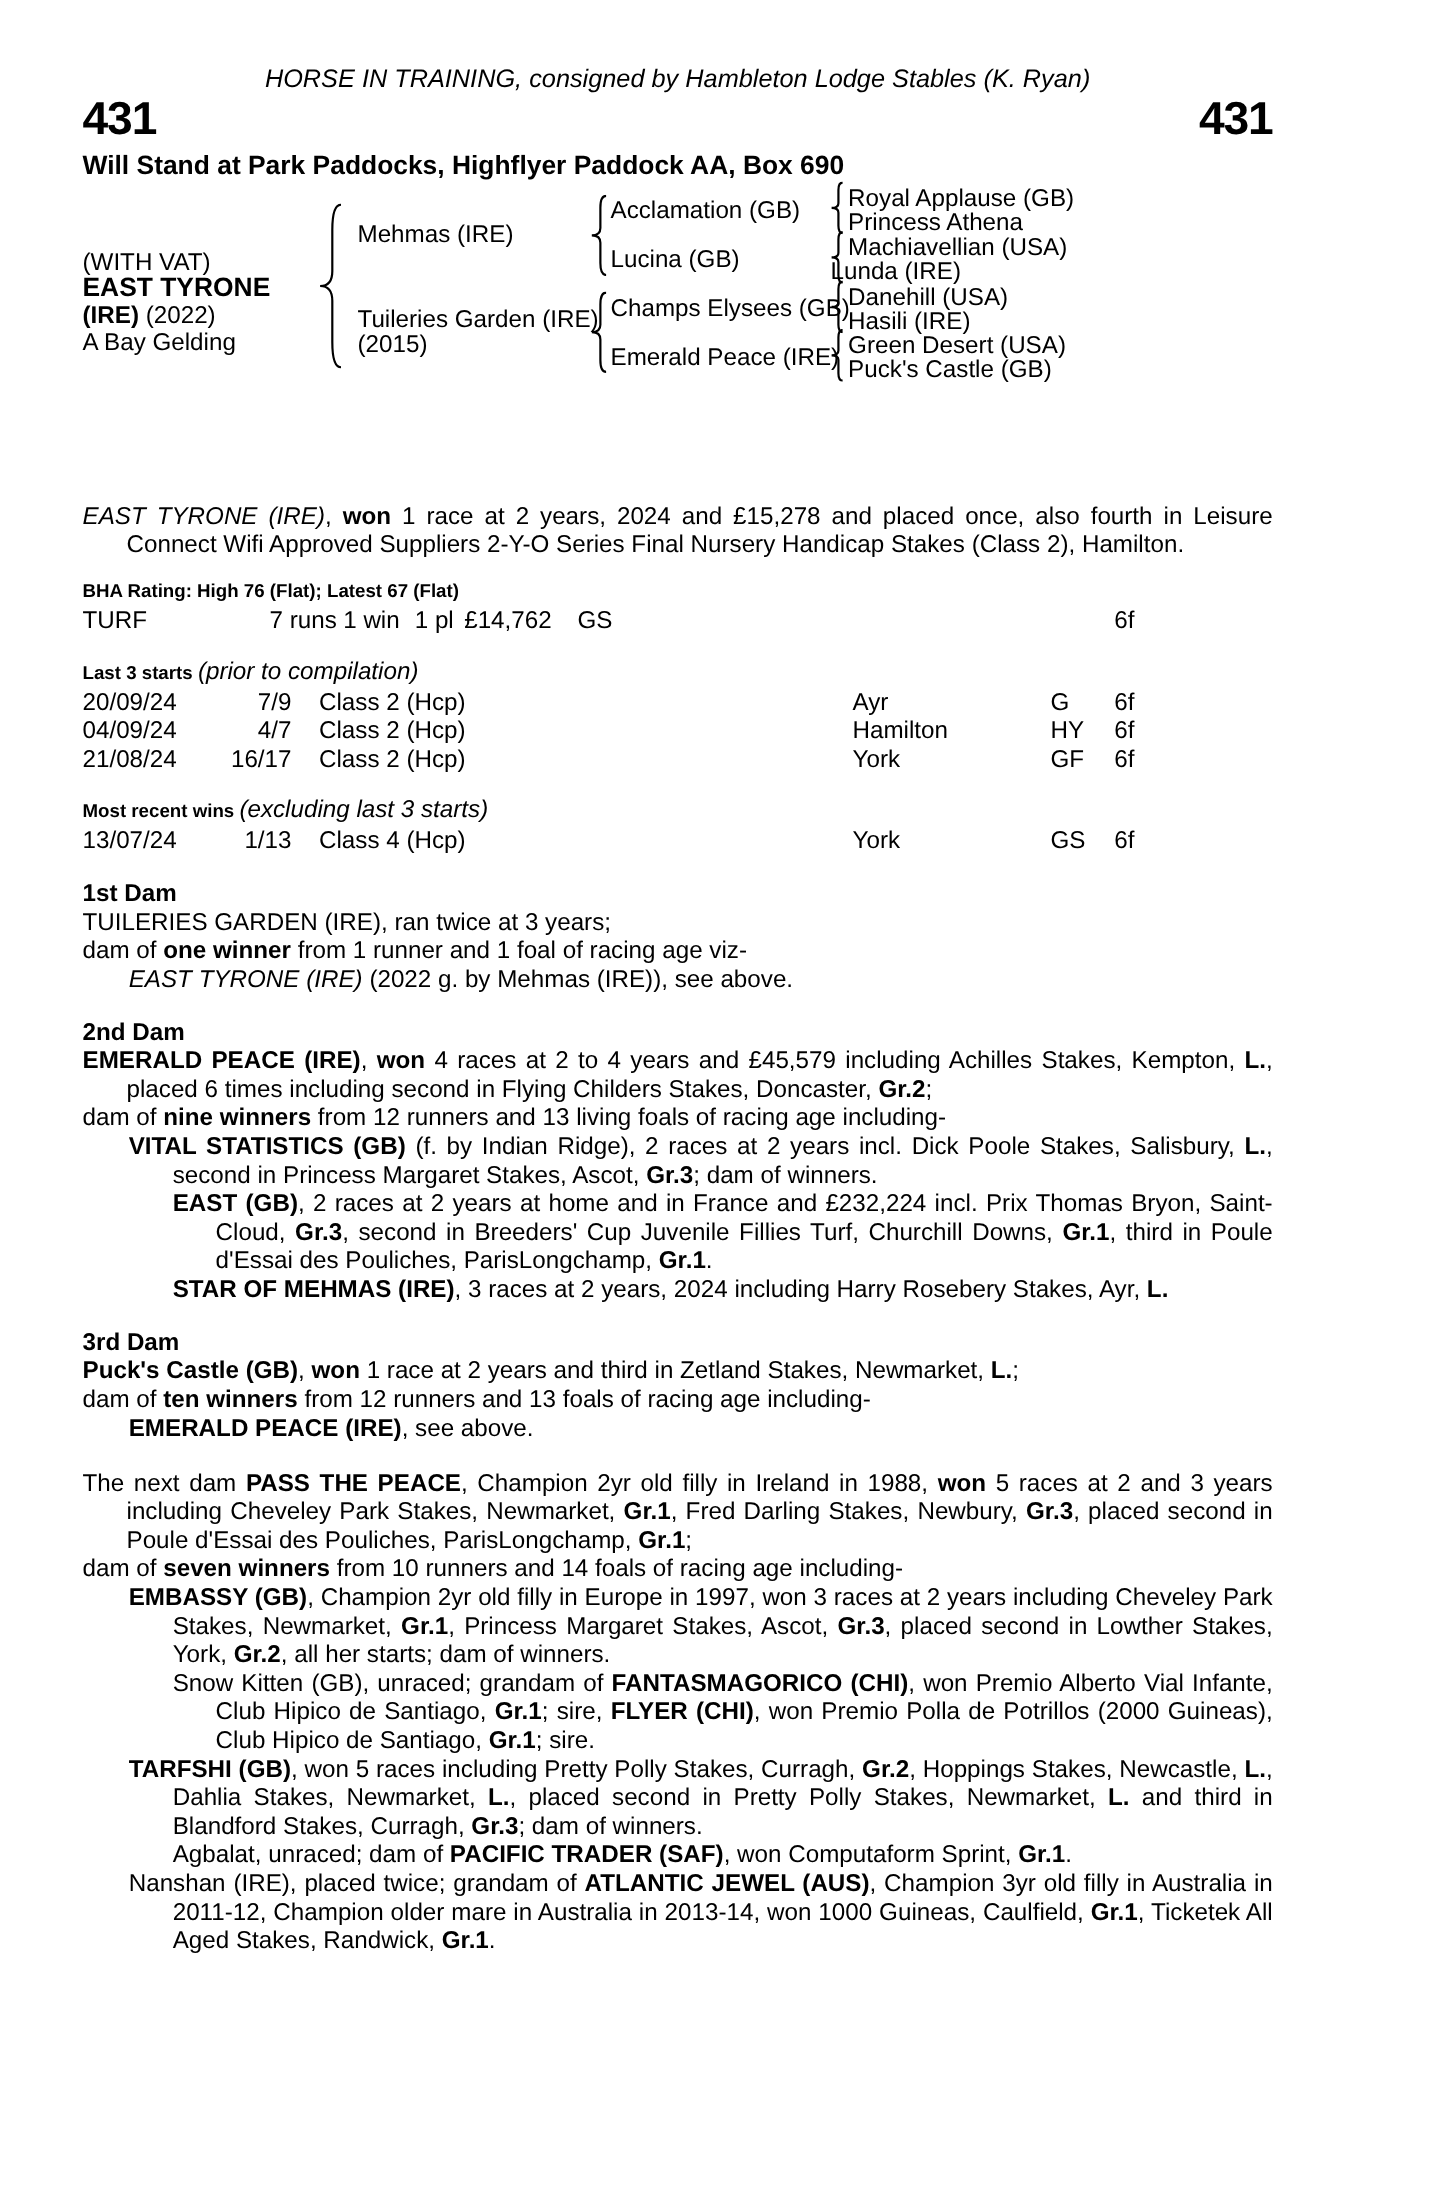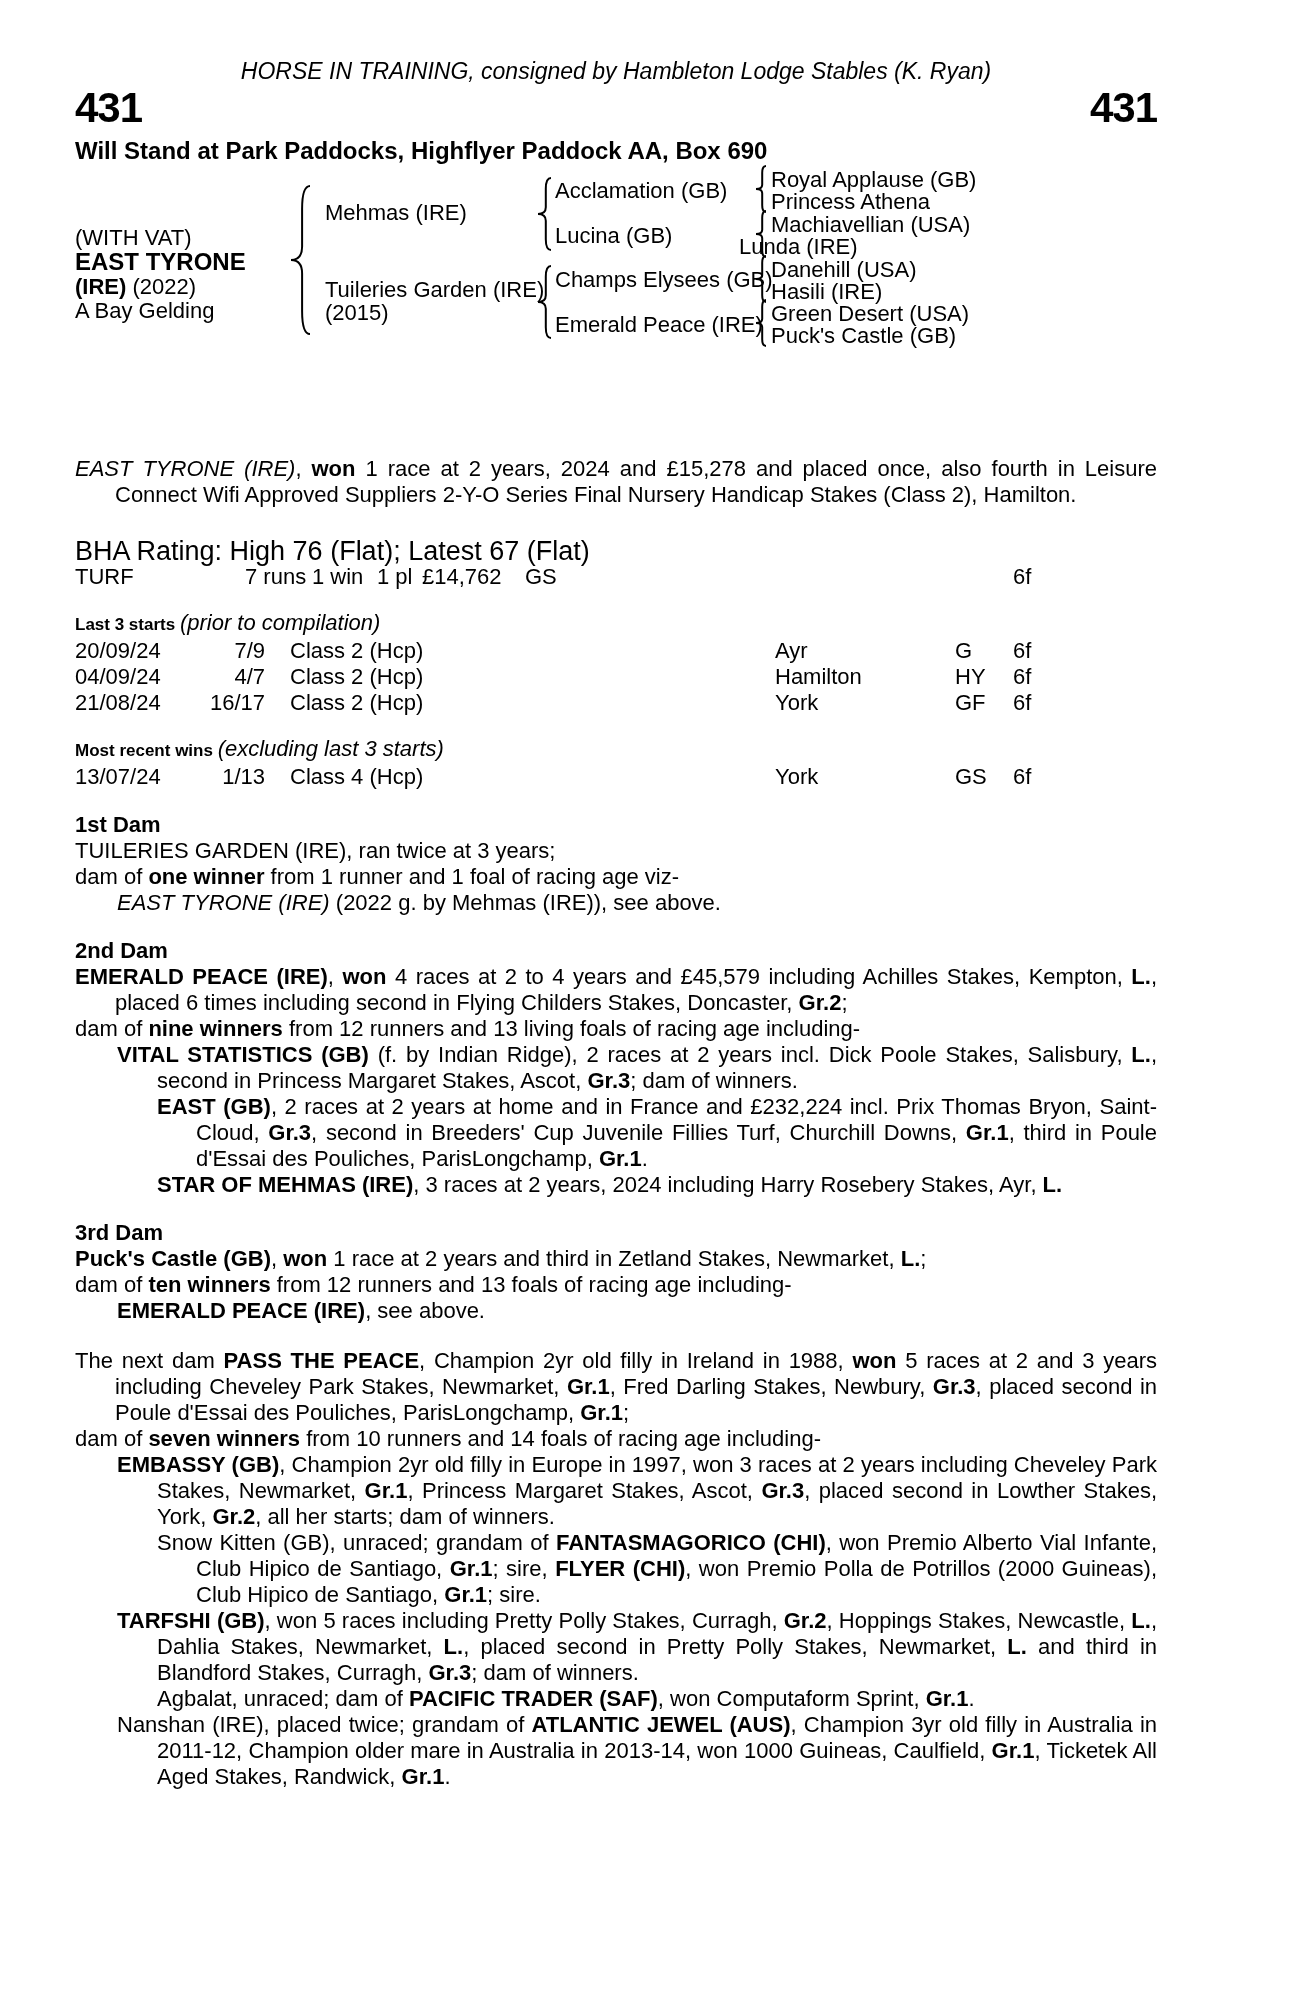--- a/index.html
+++ b/index.html
@@ -25,21 +25,21 @@
   .ped-name{font-weight:bold;font-size:24px;}
   .brace{position:absolute;}
 
   
   p{margin:0;text-align:justify;}
   .p0{padding-left:40px;text-indent:-40px;}
   .p1{padding-left:82px;text-indent:-40px;}
   .p2{padding-left:121px;text-indent:-39px;}
   .race-summary{margin-top:107px;}
 
-  .bha{font-weight:normal;font-size:27px;margin-top:30px;}
+  .bha{font-weight:bold;font-size:17px;margin-top:17px;}
 
   .stat-row{display:flex;white-space:nowrap;}
   .sc1{width:170px;}
   .sc2{width:67px;}
   .sc3{width:65px;}
   .sc4{width:45px;}
   .sc5{width:80px;text-align:left;}
   .sc6{width:60px;margin-left:23px;}
   .sc7{width:50px;margin-left:428px;}
 
@@ -106,21 +106,21 @@
     <span class="brace" style="left:680px;top:91px;"><svg width="13" height="48" viewBox="0 0 13 48">
           <path d="M11 1 Q7.2 1 7.2 7.7 L7.2 19.7 Q7.2 24 1 24 Q7.2 24 7.2 28.3 L7.2 40.3 Q7.2 47 11 47" fill="none" stroke="#000" stroke-width="2"></path>
         </svg></span>
     <span class="brace" style="left:680px;top:135px;"><svg width="13" height="48" viewBox="0 0 13 48">
           <path d="M11 1 Q7.2 1 7.2 7.7 L7.2 19.7 Q7.2 24 1 24 Q7.2 24 7.2 28.3 L7.2 40.3 Q7.2 47 11 47" fill="none" stroke="#000" stroke-width="2"></path>
         </svg></span>
 
     <span class="ped" style="left:696px;top:3px;">Royal Applause (GB)</span>
     <span class="ped" style="left:696px;top:25px;">Princess Athena</span>
     <span class="ped" style="left:696px;top:48px;">Machiavellian (USA)</span>
-    <span class="ped" style="left:664px;top:70px;">Lunda (IRE)</span>
+    <span class="ped" style="left:680px;top:70px;">Lunda (IRE)</span>
     <span class="ped" style="left:696px;top:93px;">Danehill (USA)</span>
     <span class="ped" style="left:696px;top:115px;">Hasili (IRE)</span>
     <span class="ped" style="left:696px;top:137px;text-align:right;">Green Desert (USA)</span>
     <span class="ped" style="left:696px;top:159px;">Puck's Castle (GB)</span>
   </div>
 
   <p class="p0 race-summary"><span class="i">EAST TYRONE (IRE)</span><span>, </span><span class="b">won</span><span> 1 race at 2 years, 2024 and £15,278 and placed once, also fourth in Leisure Connect Wifi Approved Suppliers 2-Y-O Series Final Nursery Handicap Stakes (Class 2), Hamilton.</span></p>
 
   <div class="bha">BHA Rating: High 76 (Flat); Latest 67 (Flat)</div>
 

